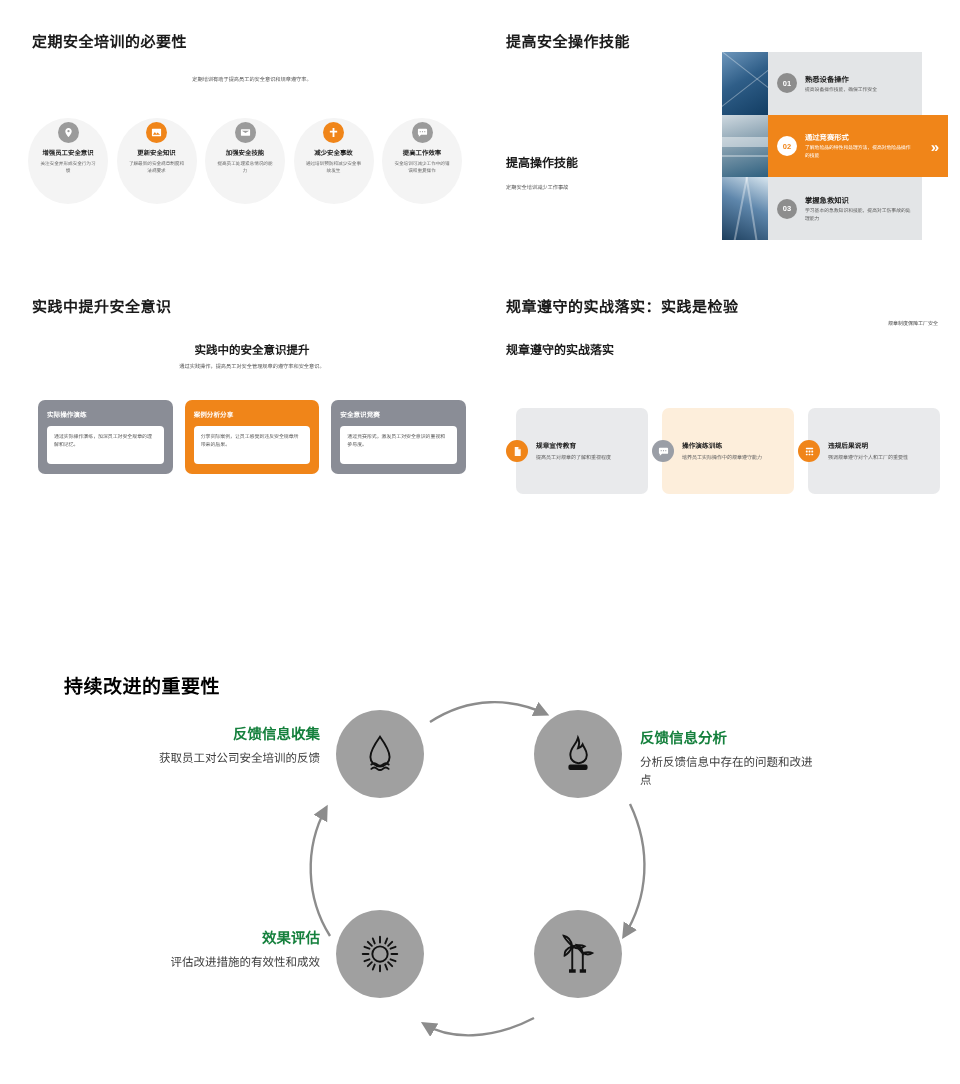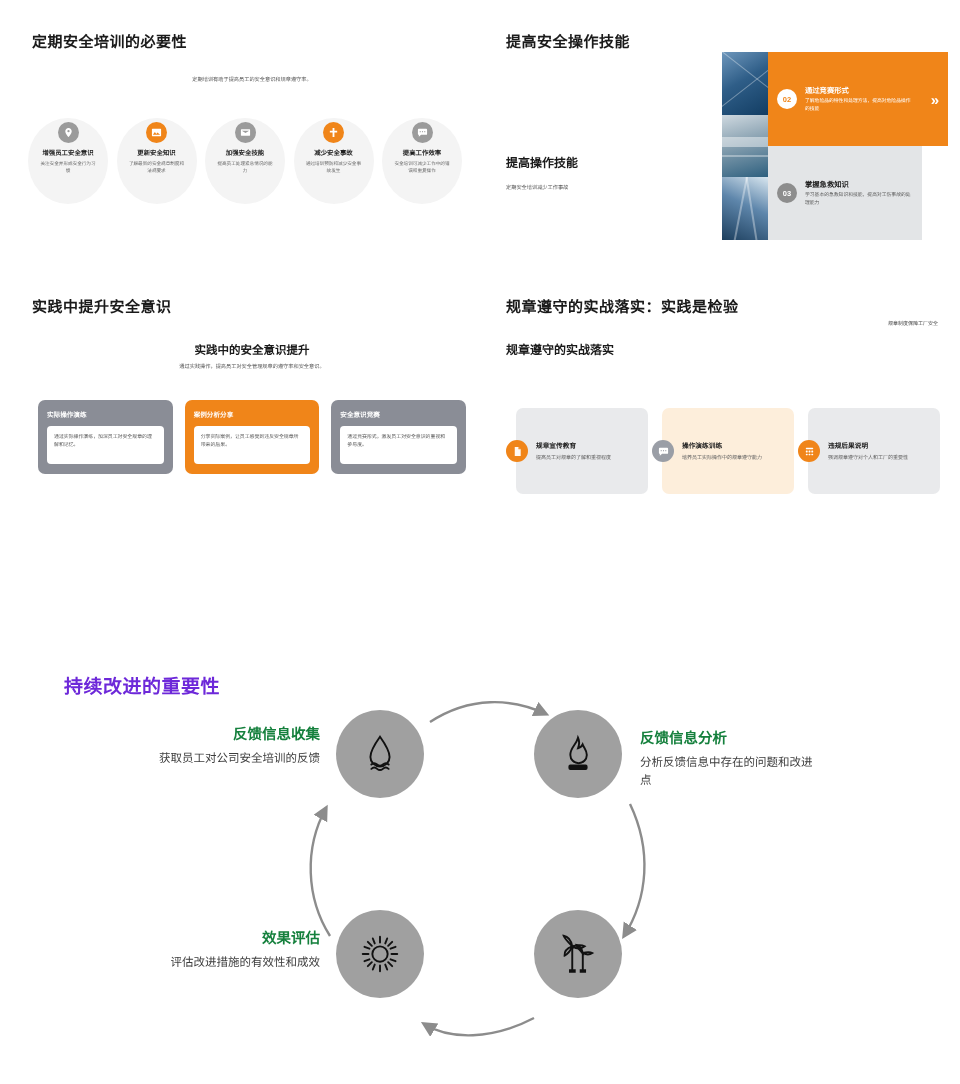--- a/index.html
+++ b/index.html
@@ -204,21 +204,21 @@
   
   .big-title {
     position: absolute;
     left: 64px; top: 584px;
     font-size: 26px; font-weight: 700; color: #111;
     letter-spacing: 1px;
   }
   .mid-title {
     position: absolute;
     left: 64px; top: 671px;
-    font-size: 19px; font-weight: 700; color: #6d28d9;
+    font-size: 19px; font-weight: 700; color: #000000;
     letter-spacing: .5px;
   }
   .cycle { position: absolute; left: 0; top: 700px; width: 960px; height: 360px; }
   .node {
     position: absolute;
     width: 88px; height: 88px;
     border-radius: 50%;
     background: #a0a0a0;
     display: flex; align-items: center; justify-content: center;
   }
@@ -313,20 +313,27 @@
     <div class="panel-title">提高安全操作技能</div>
   </div>
 
   <div class="steps-wrap">
     <div class="steps-photos">
       <div class="photo photo-1"></div>
       <div class="photo photo-2"></div>
       <div class="photo photo-3"></div>
     </div>
     <div class="steps-list">
+      <div class="step">
+        <div class="step-num">01</div>
+        <div>
+          <div class="step-title">熟悉设备操作</div>
+          <div class="step-desc">提高设备操作技能，确保工作安全</div>
+        </div>
+      </div>
       <div class="step active">
         <div class="step-num">02</div>
         <div>
           <div class="step-title">通过竞赛形式</div>
           <div class="step-desc">了解危险品的特性和处理方法，提高对危险品操作的技能</div>
         </div>
         <div class="chev">»</div>
       </div>
       <div class="step">
         <div class="step-num">03</div>

